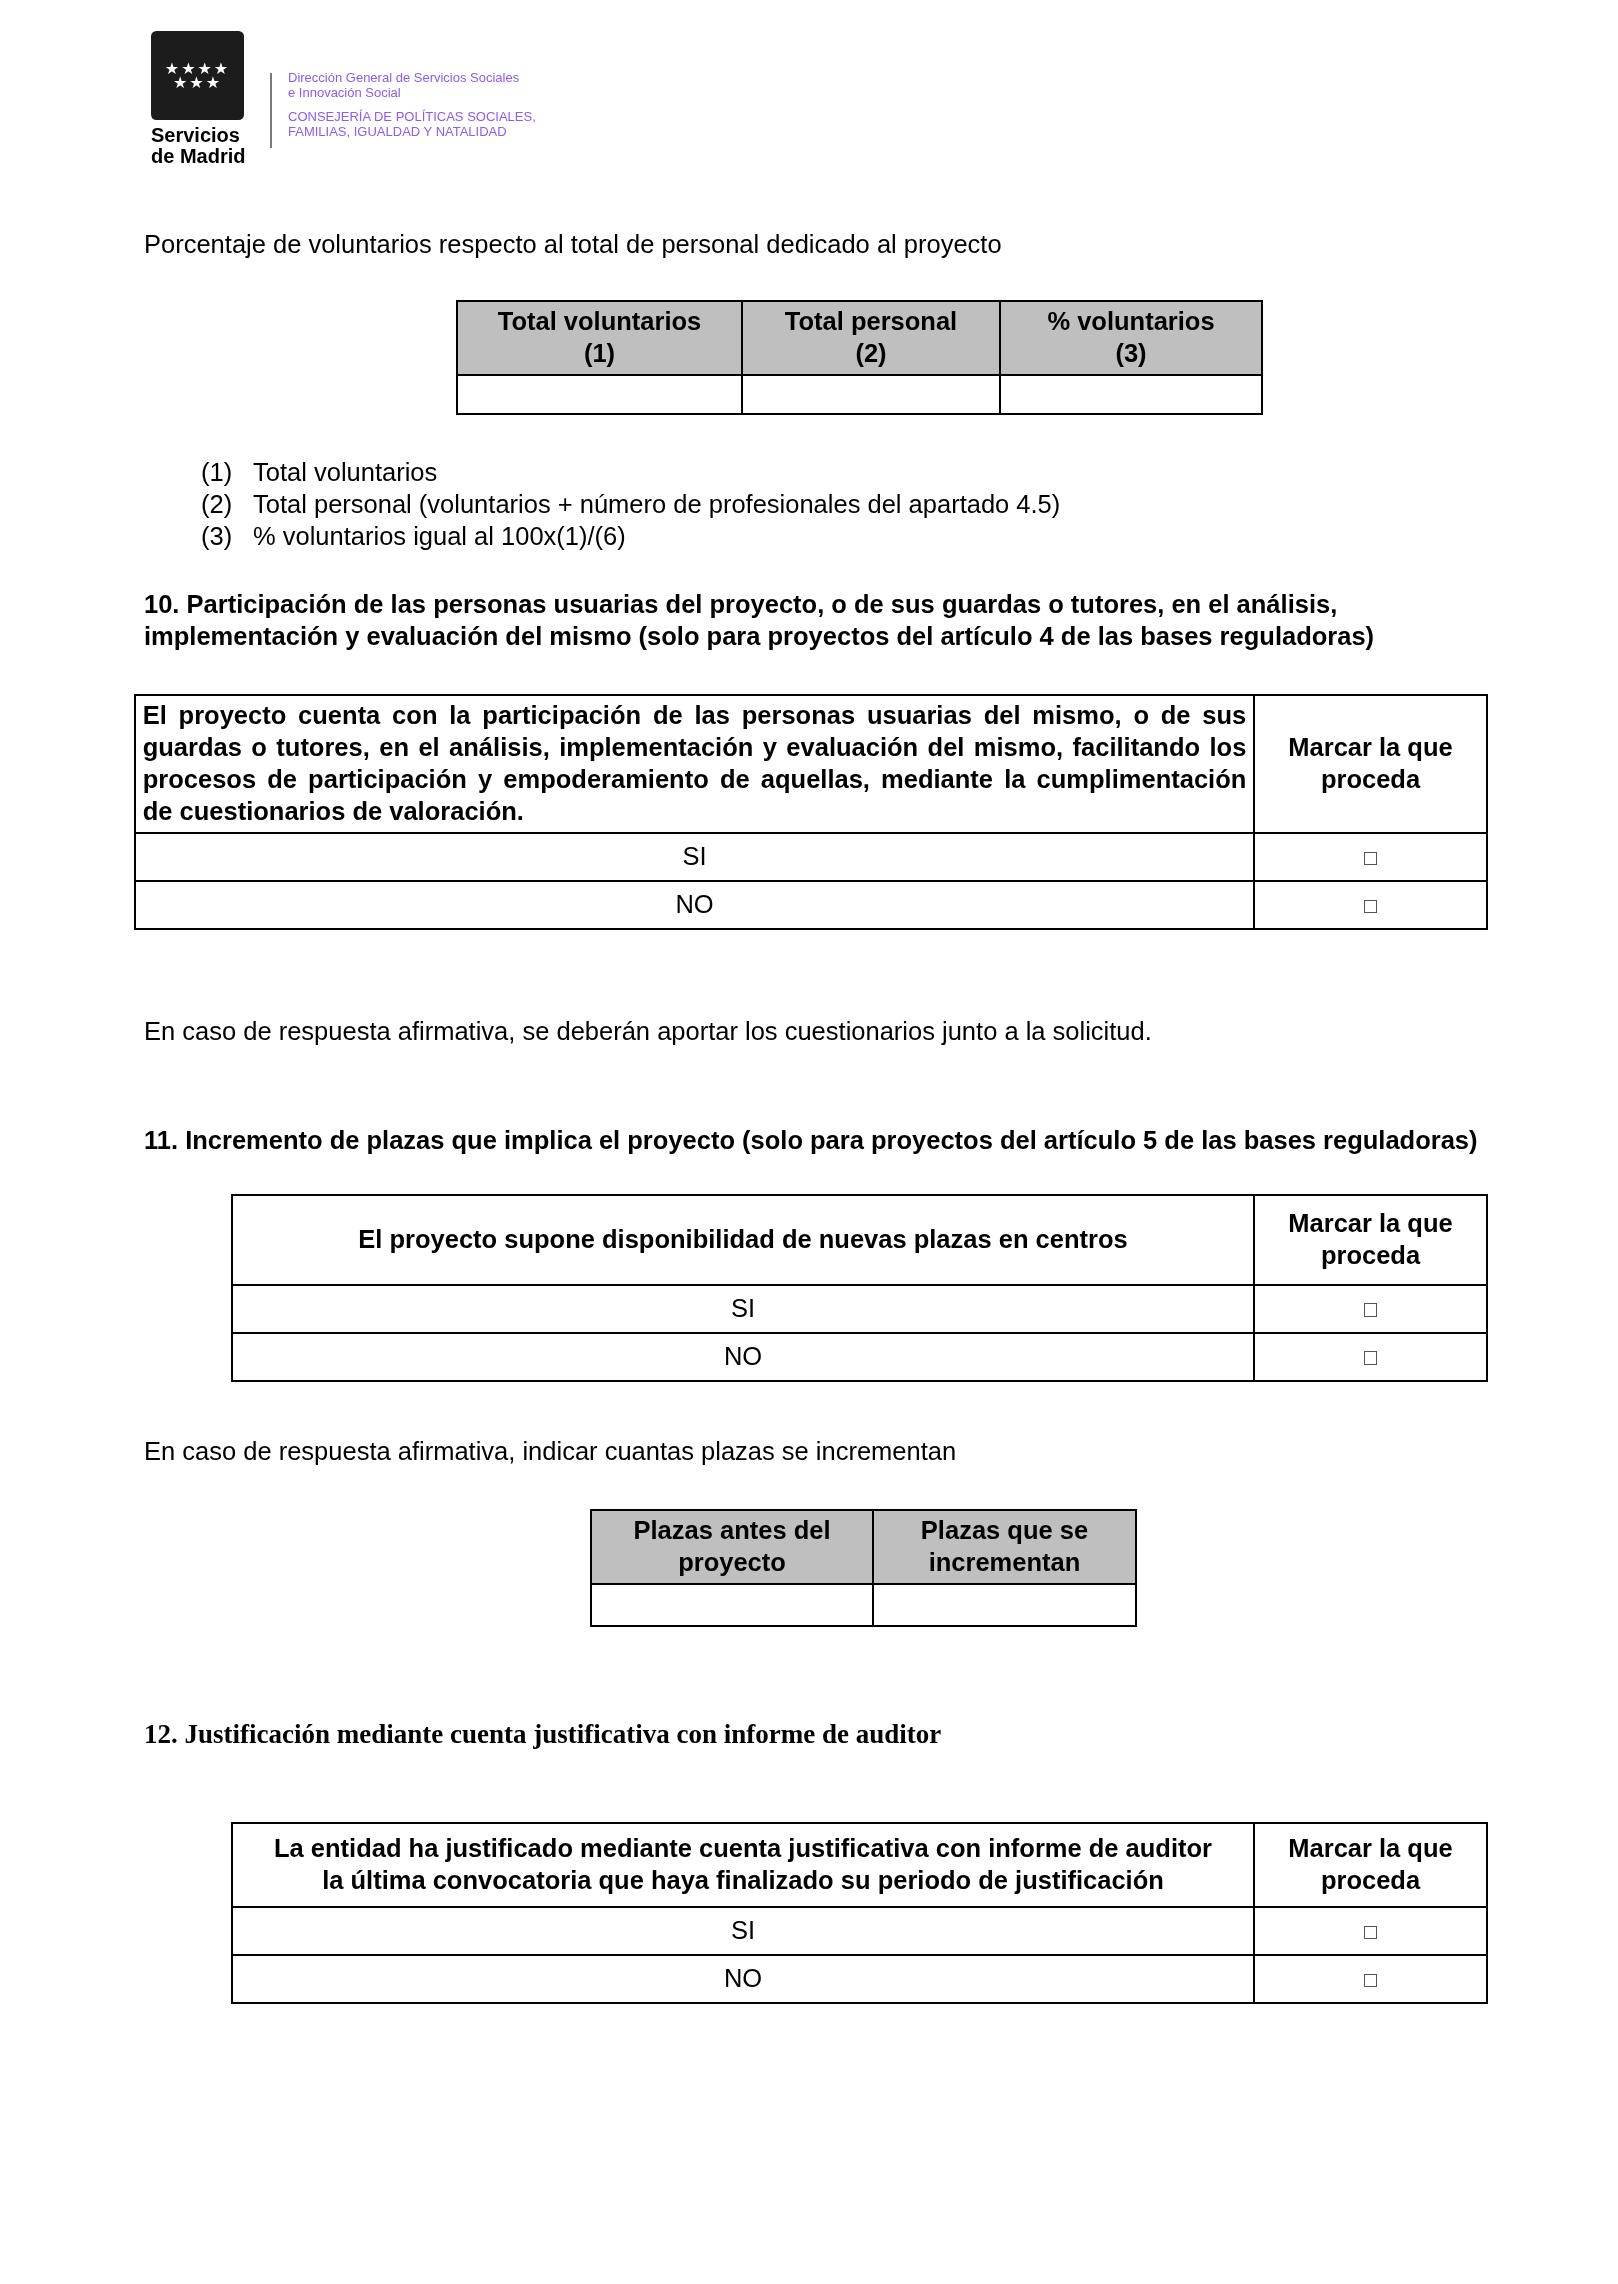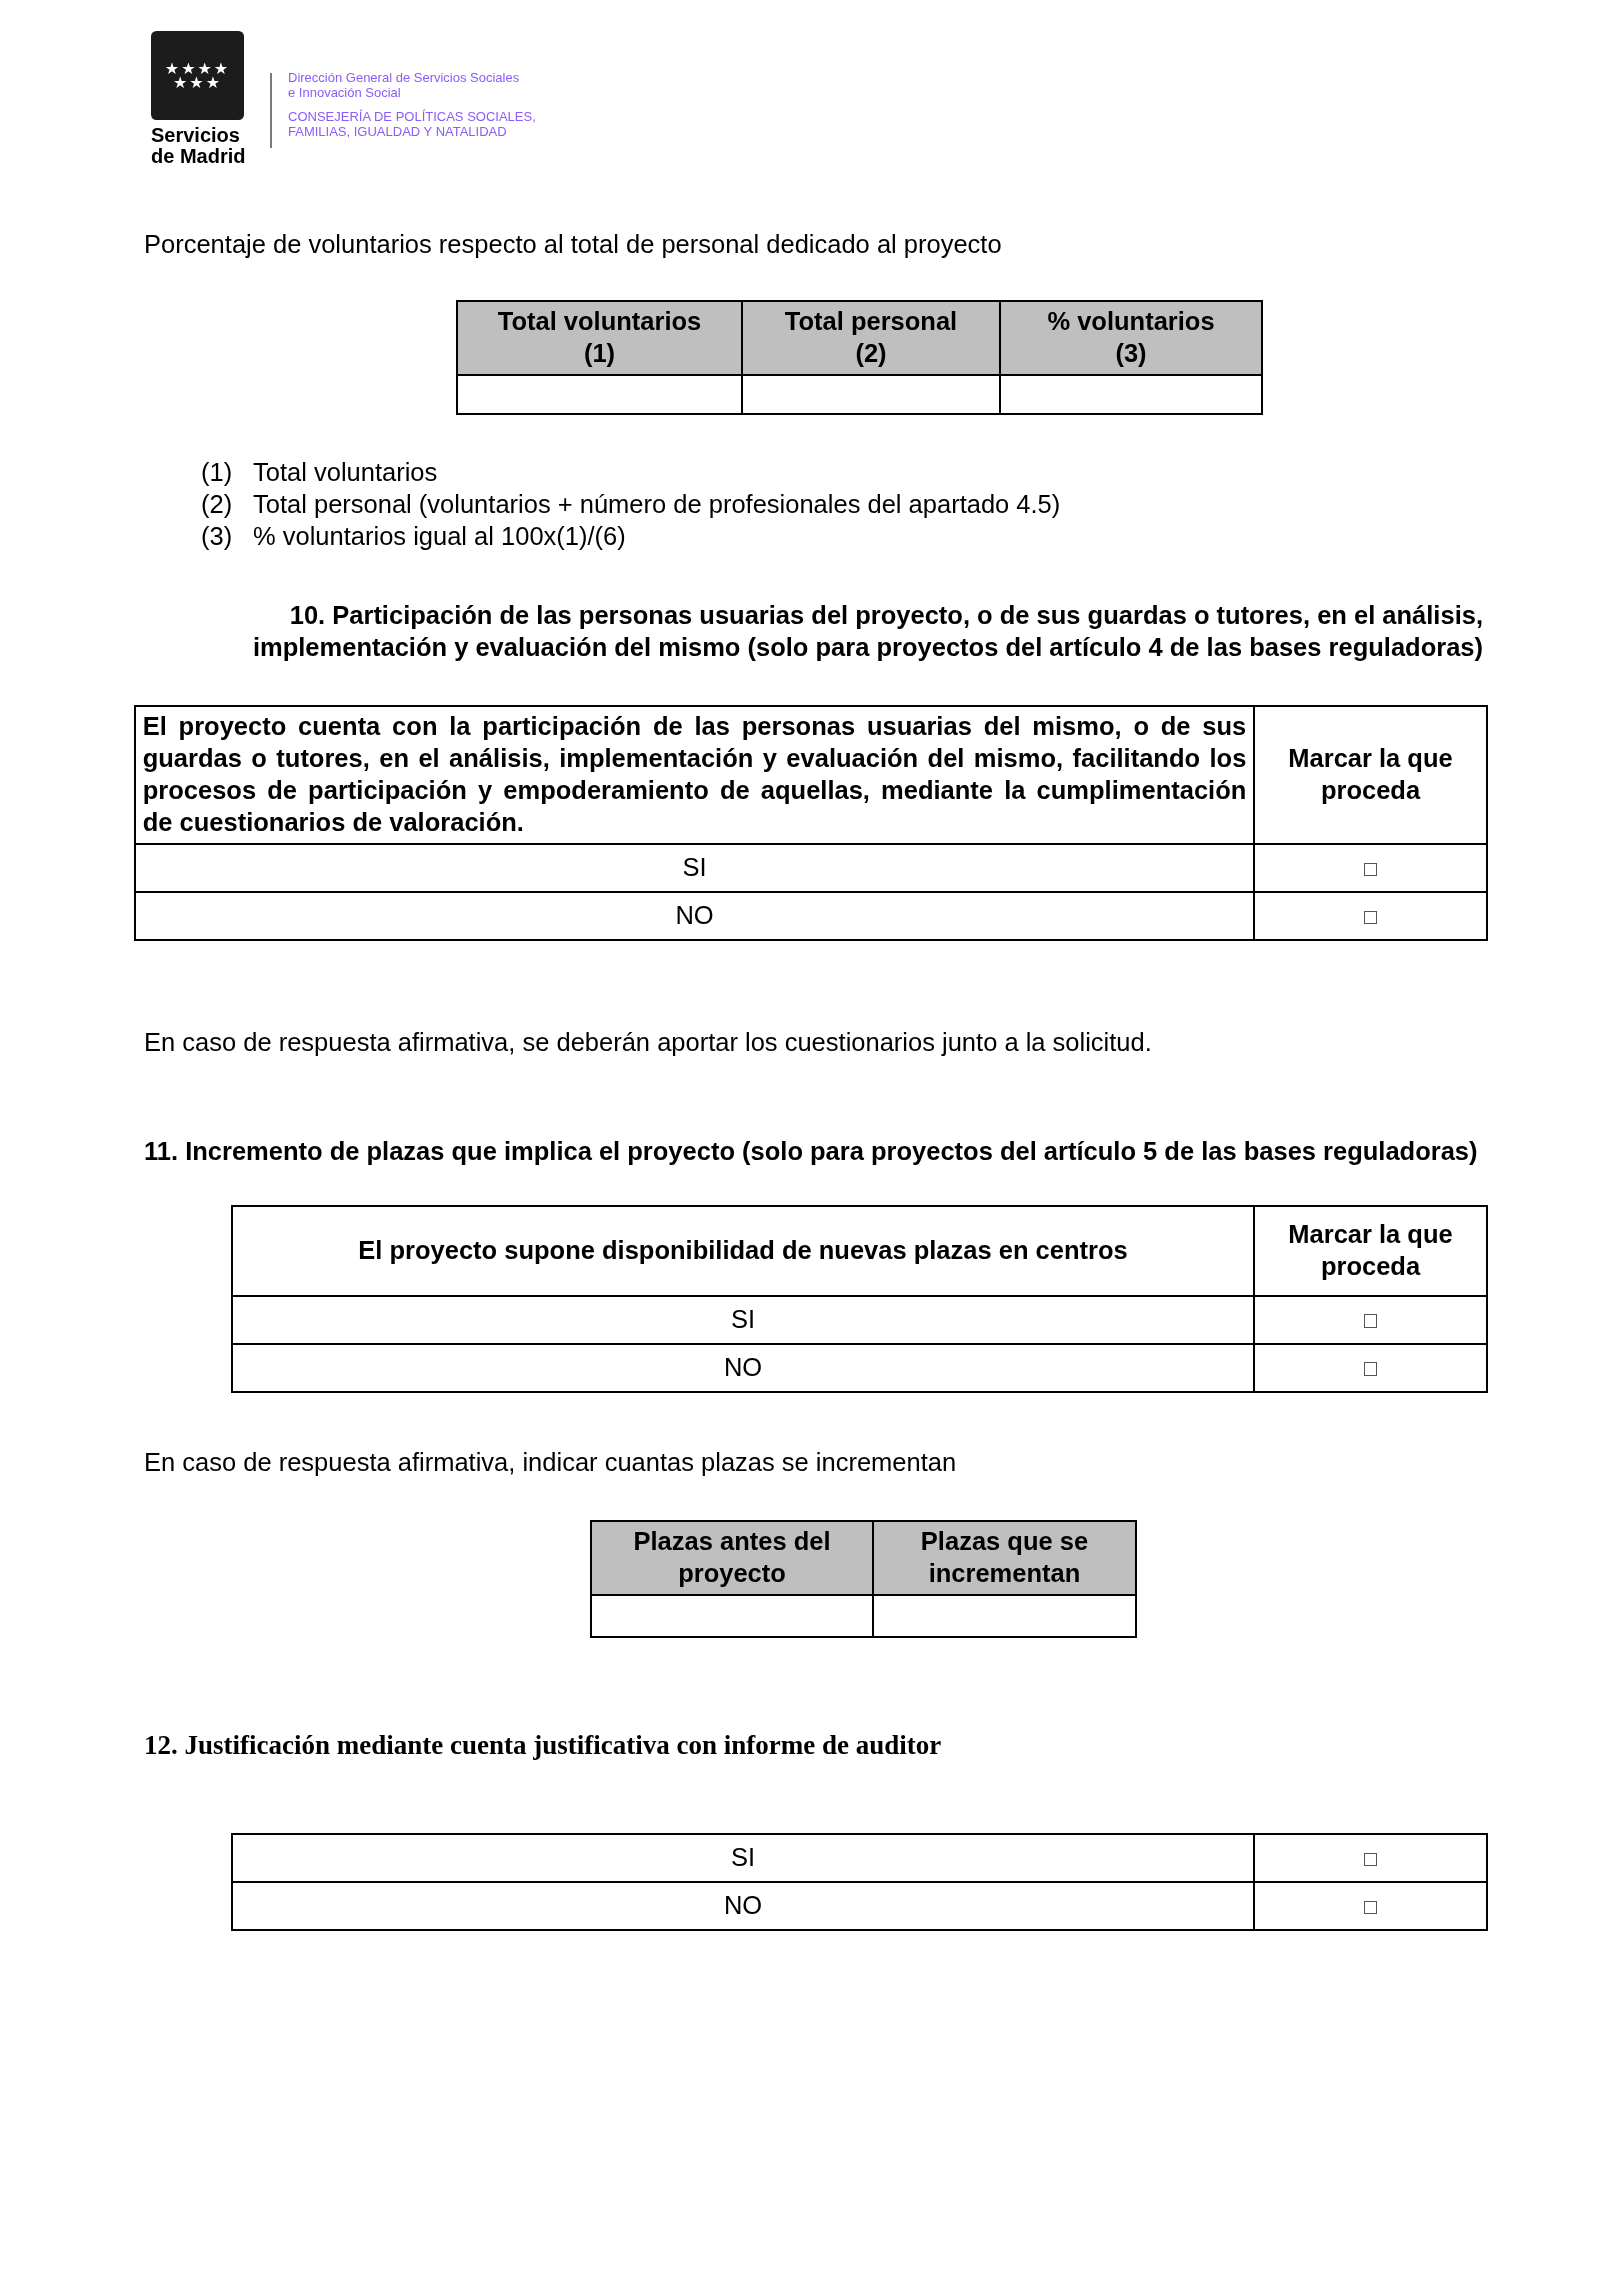--- a/index.html
+++ b/index.html
@@ -32,21 +32,21 @@
   .dept-col { padding-left: 16px; padding-top: 39px; font-size: 13px; line-height: 1.18; color: #8b5cf6; }
   .dept-group2 { margin-top: 8px; }
 
   
   .para { margin-left: 144px; width: 1339px; }
   .intro { margin-top: 62px; }
   .footnotes { margin-top: 42px; margin-left: 201px; }
   .footnote { display: flex; }
   .fn-num { width: 52px; flex: 0 0 52px; }
   .section-heading { font-weight: bold; margin-left: 144px; width: 1339px; }
-  .s10-heading { margin-top: 47px; text-align: right; }
+  .s10-heading { margin-top: 36px; }
   .s11-heading { margin-top: 77px; }
   .s12-heading { margin-top: 91px; font-family: "Liberation Serif", serif; font-size: 27px; }
   .note10 { margin-top: 86px; }
   .note11 { margin-top: 54px; }
 
   
   table { border-collapse: collapse; table-layout: fixed; }
   td, th { border: 2px solid #000000; vertical-align: middle; }
   .th-gray { background: #bfbfbf; font-weight: bold; text-align: center; padding: 4px 2.7px; }
   .vol-table { margin-top: 39px; margin-left: 456px; width: 805px; }
@@ -219,20 +219,24 @@
   </table>
 
 <div class="section-heading s12-heading">12. Justificación mediante cuenta justificativa con informe de auditor</div>
 
 <table class="mark-table narrow s12-table">
   <colgroup>
       <col style="width:1022px">
       <col style="width:233px">
     </colgroup>
   <tbody>
+      <tr>
+    <td class="statement-cell statement-center s12-statement">La entidad ha justificado mediante cuenta justificativa con informe de auditor la última convocatoria que haya finalizado su periodo de justificación</td>
+    <td class="mark-cell">Marcar la que proceda</td>
+  </tr>
   <tr>
     <td class="option-cell">SI</td>
     <td class="checkbox-cell">
       <span class="checkbox"></span>
     </td>
   </tr>
   <tr>
     <td class="option-cell">NO</td>
     <td class="checkbox-cell">
       <span class="checkbox"></span>

